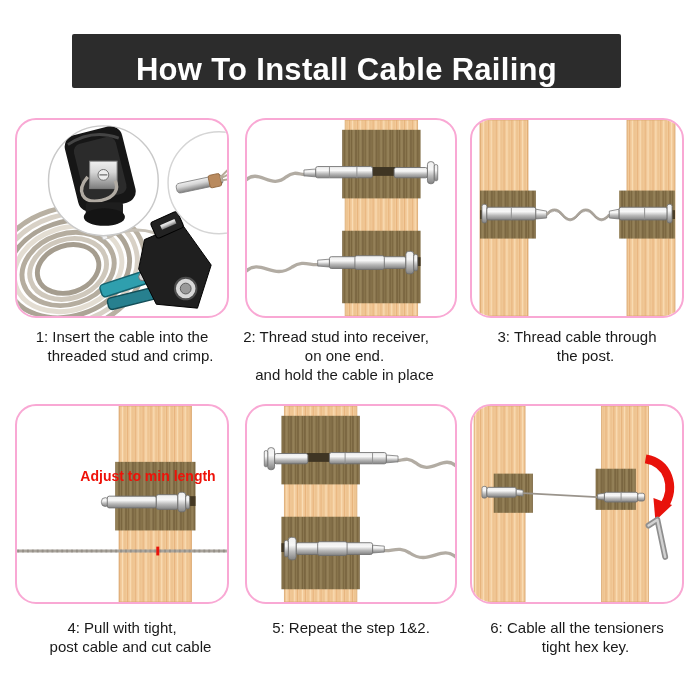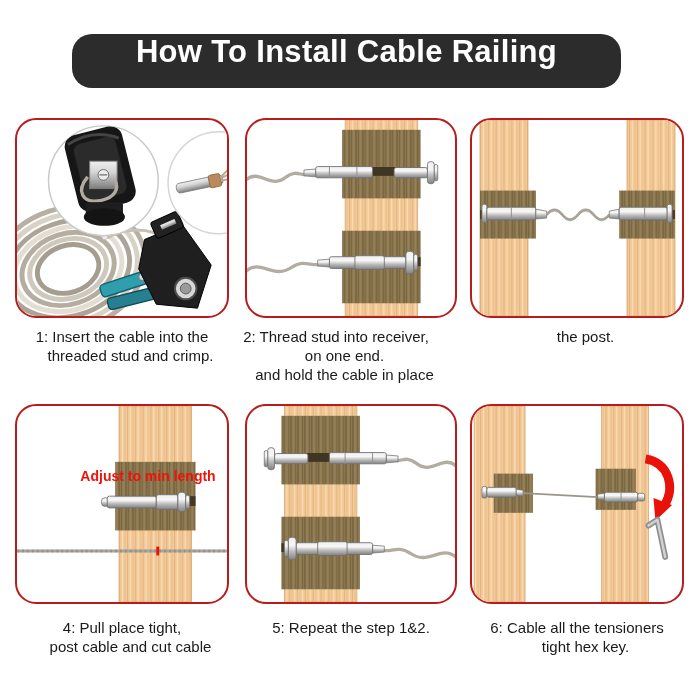--- a/index.html
+++ b/index.html
@@ -2,26 +2,26 @@
 <html><head>
 <meta charset="utf-8">
 <style>
   html,body{margin:0;padding:0}
   body{
     width:700px;height:700px;background:#ffffff;position:relative;overflow:hidden;
     font-family:"Liberation Sans",sans-serif;color:#1a1a1a;
   }
   .banner{
     position:absolute;left:72px;top:34px;width:549px;height:54px;
-    background:#2c2c2c;border-radius:20px;display:flex;align-items:flex-start;justify-content:center;
+    background:#2c2c2c;border-radius:2px;display:flex;align-items:flex-end;justify-content:center;
   }
   .banner h1{margin:0;color:#ffffff;font-size:31px;font-weight:bold;letter-spacing:.3px;white-space:nowrap}
   .panel{
     position:absolute;width:214px;height:200px;box-sizing:border-box;
-    border:2px solid #b91c1c;border-radius:21px;overflow:hidden;background:#ffffff;
+    border:2px solid #f9a8d4;border-radius:21px;overflow:hidden;background:#ffffff;
   }
   .panel svg{display:block;width:100%;height:100%}
   .caption{position:absolute;display:flex;justify-content:center;font-size:15px;line-height:19px;color:#1a1a1a}
   .cap-block{text-align:center}
   .cap-indent{padding-left:17px}
   .adjust-label{
     position:absolute;left:56px;top:62px;width:150px;text-align:center;
     font-size:14px;font-weight:bold;color:#ee1209;white-space:nowrap;z-index:2;
   }
   
@@ -377,27 +377,28 @@
 <div class="caption" id="caption-2">
   <div class="cap-block">
     <div class="cap-line">2: Thread stud into receiver,</div>
     <div class="cap-line cap-indent">on one end.</div>
     <div class="cap-line cap-indent">and hold the cable in place</div>
   </div>
 </div>
 
 <div class="caption" id="caption-3">
   <div class="cap-block">
+    <div class="cap-line">3: Thread cable through</div>
     <div class="cap-line cap-indent">the post.</div>
   </div>
 </div>
 
 <div class="caption" id="caption-4">
   <div class="cap-block">
-    <div class="cap-line">4: Pull place tight,</div>
+    <div class="cap-line">4: Pull with tight,</div>
     <div class="cap-line cap-indent">post cable and cut cable</div>
   </div>
 </div>
 
 <div class="caption" id="caption-5">
   <div class="cap-block">
     <div class="cap-line">5: Repeat the step 1&amp;2.</div>
   </div>
 </div>
 

